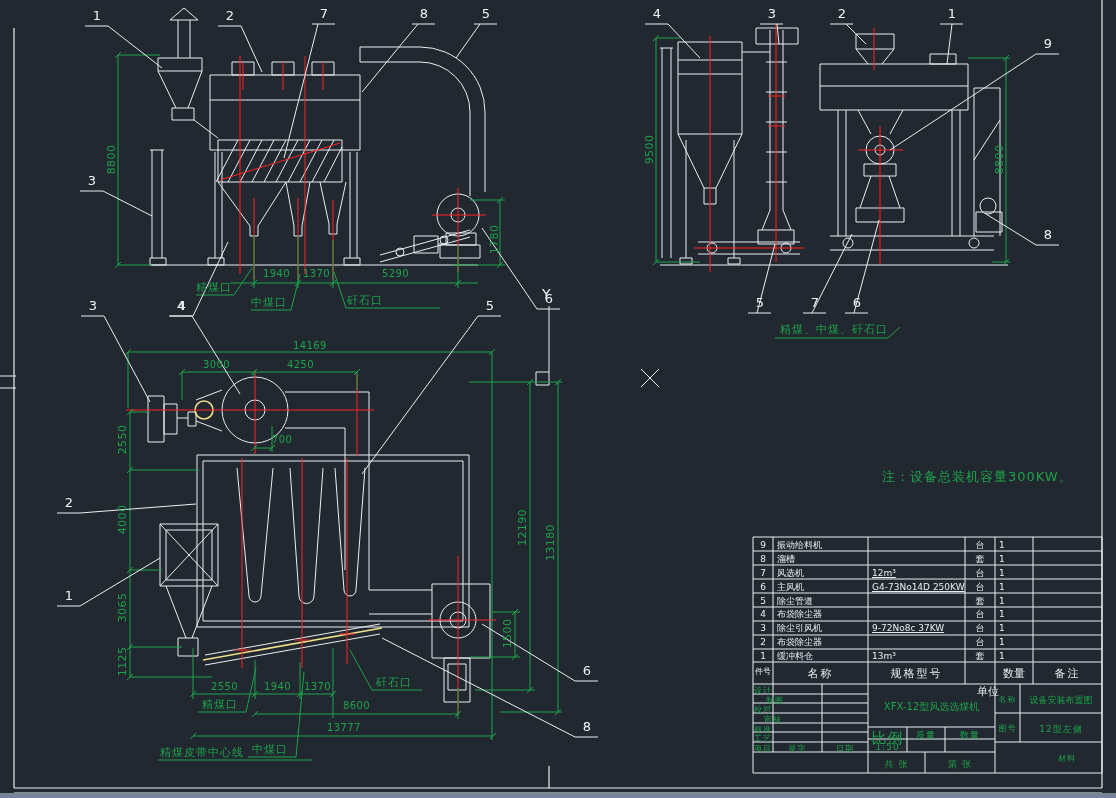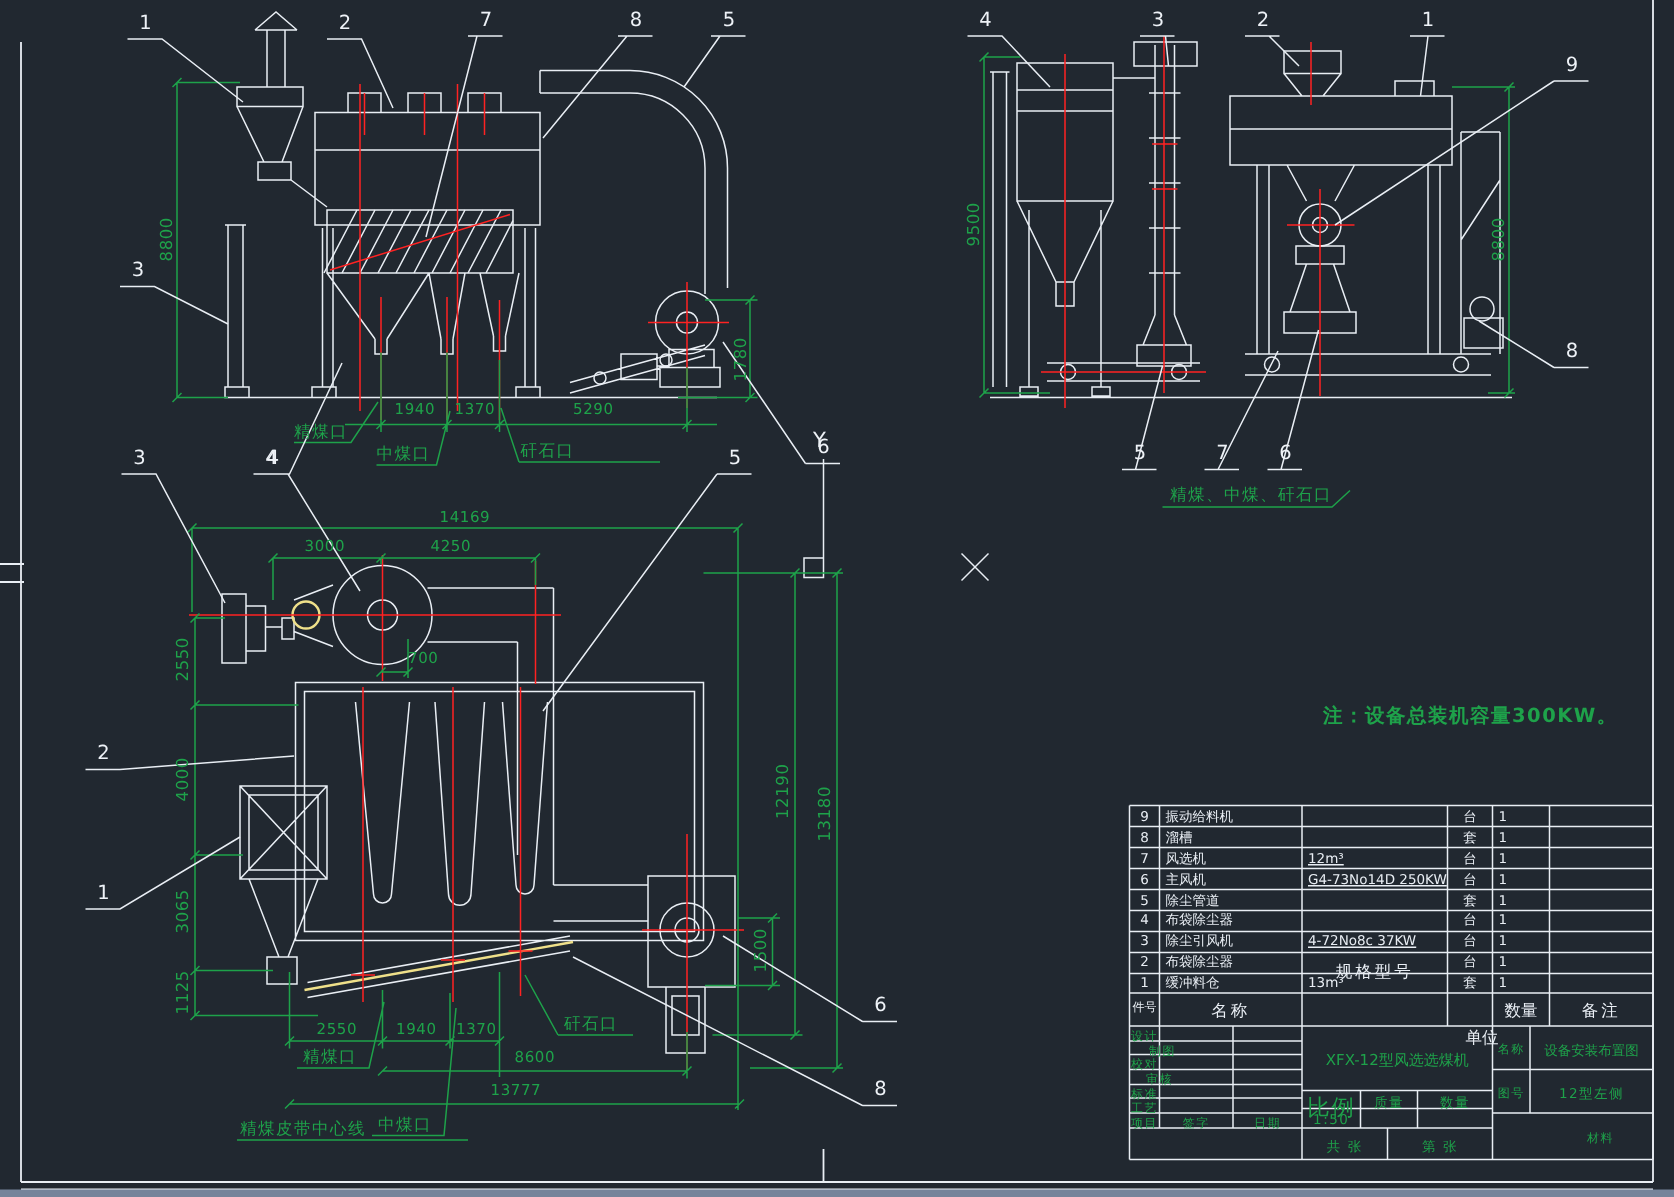--- a/index.html
+++ b/index.html
@@ -8,21 +8,21 @@
   html,body{margin:0;padding:0;background:#11151a;}
   #sheet{position:relative;width:1116px;height:798px;background:var(--bg);overflow:hidden;
          font-family:"DejaVu Sans",sans-serif;}
   svg{position:absolute;left:0;top:0;}
   .t{position:absolute;white-space:nowrap;z-index:5;}
   .dim{color:var(--g);font-size:10px;letter-spacing:.4px;}
   .dimv{color:var(--g);font-size:11px;letter-spacing:.4px;width:70px;text-align:center;
         transform:rotate(-90deg);transform-origin:center;}
   .port{color:var(--g);font-size:11px;letter-spacing:1px;}
   .bal{color:#eef2f7;font-size:13px;width:18px;text-align:center;}
-  .note{color:var(--g);font-size:13px;letter-spacing:1px;font-weight:bold;}
+  .note{color:var(--g);font-size:13px;letter-spacing:1px;font-weight:normal;}
   .ucs{color:#eef2f7;font-size:14px;}
   .pr{color:#e9eef4;font-size:9px;height:13px;line-height:13px;}
   .pru{text-decoration:underline;}
   .ph{color:#e9eef4;font-size:11px;letter-spacing:2px;}
   .tg{color:var(--g);font-size:8px;letter-spacing:1px;}
   .tgb{color:var(--g);font-size:10px;letter-spacing:2px;}
   .ctr{text-align:center;}
   #band{position:absolute;left:0;top:793px;width:1116px;height:5px;background:#76839a;z-index:6;}
 </style>
 </head>
@@ -265,38 +265,38 @@
 <div class="t pr ctr" style="left:965px;top:595px;width:30px">套</div>
 <div class="t pr" style="left:999px;top:595px">1</div>
 
 <div class="t pr ctr" style="left:753px;top:608px;width:20px">4</div>
 <div class="t pr" style="left:777px;top:608px">布袋除尘器</div>
 <div class="t pr ctr" style="left:965px;top:608px;width:30px">台</div>
 <div class="t pr" style="left:999px;top:608px">1</div>
 
 <div class="t pr ctr" style="left:753px;top:622px;width:20px">3</div>
 <div class="t pr" style="left:777px;top:622px">除尘引风机</div>
-<div class="t pr pru" style="left:872px;top:622px">4-72No8c 37KW</div>
+<div class="t pr pru" style="left:872px;top:622px">9-72No8c 37KW</div>
 <div class="t pr ctr" style="left:965px;top:622px;width:30px">台</div>
 <div class="t pr" style="left:999px;top:622px">1</div>
 
 <div class="t pr ctr" style="left:753px;top:636px;width:20px">2</div>
 <div class="t pr" style="left:777px;top:636px">布袋除尘器</div>
 <div class="t pr ctr" style="left:965px;top:636px;width:30px">台</div>
 <div class="t pr" style="left:999px;top:636px">1</div>
 
 <div class="t pr ctr" style="left:753px;top:650px;width:20px">1</div>
 <div class="t pr" style="left:777px;top:650px">缓冲料仓</div>
 <div class="t pr" style="left:872px;top:650px">13m³</div>
 <div class="t pr ctr" style="left:965px;top:650px;width:30px">套</div>
 <div class="t pr" style="left:999px;top:650px">1</div>
 
 <div class="t ph" style="left:753px;top:666px;width:20px;font-size:8px;letter-spacing:0;text-align:center">件号</div>
 <div class="t ph ctr" style="left:773px;top:666px;width:95px">名称</div>
-<div class="t ph ctr" style="left:868px;top:640px;width:97px">规格型号</div>
+<div class="t ph ctr" style="left:868px;top:666px;width:97px">规格型号</div>
 <div class="t ph ctr" style="left:965px;top:684px;width:46px;letter-spacing:0">单位</div>
 <div class="t ph ctr" style="left:995px;top:666px;width:38px;letter-spacing:0">数量</div>
 <div class="t ph ctr" style="left:1033px;top:666px;width:69px">备注</div>
 
 <div class="t tg ctr" style="left:753px;top:685px;width:20px">设计</div>
 <div class="t tg ctr" style="left:753px;top:695px;width:44px">制图</div>
 <div class="t tg ctr" style="left:753px;top:704px;width:20px">校对</div>
 <div class="t tg ctr" style="left:753px;top:714px;width:40px">审核</div>
 <div class="t tg ctr" style="left:753px;top:724px;width:20px">标准</div>
 <div class="t tg ctr" style="left:753px;top:733px;width:20px">工艺</div>

